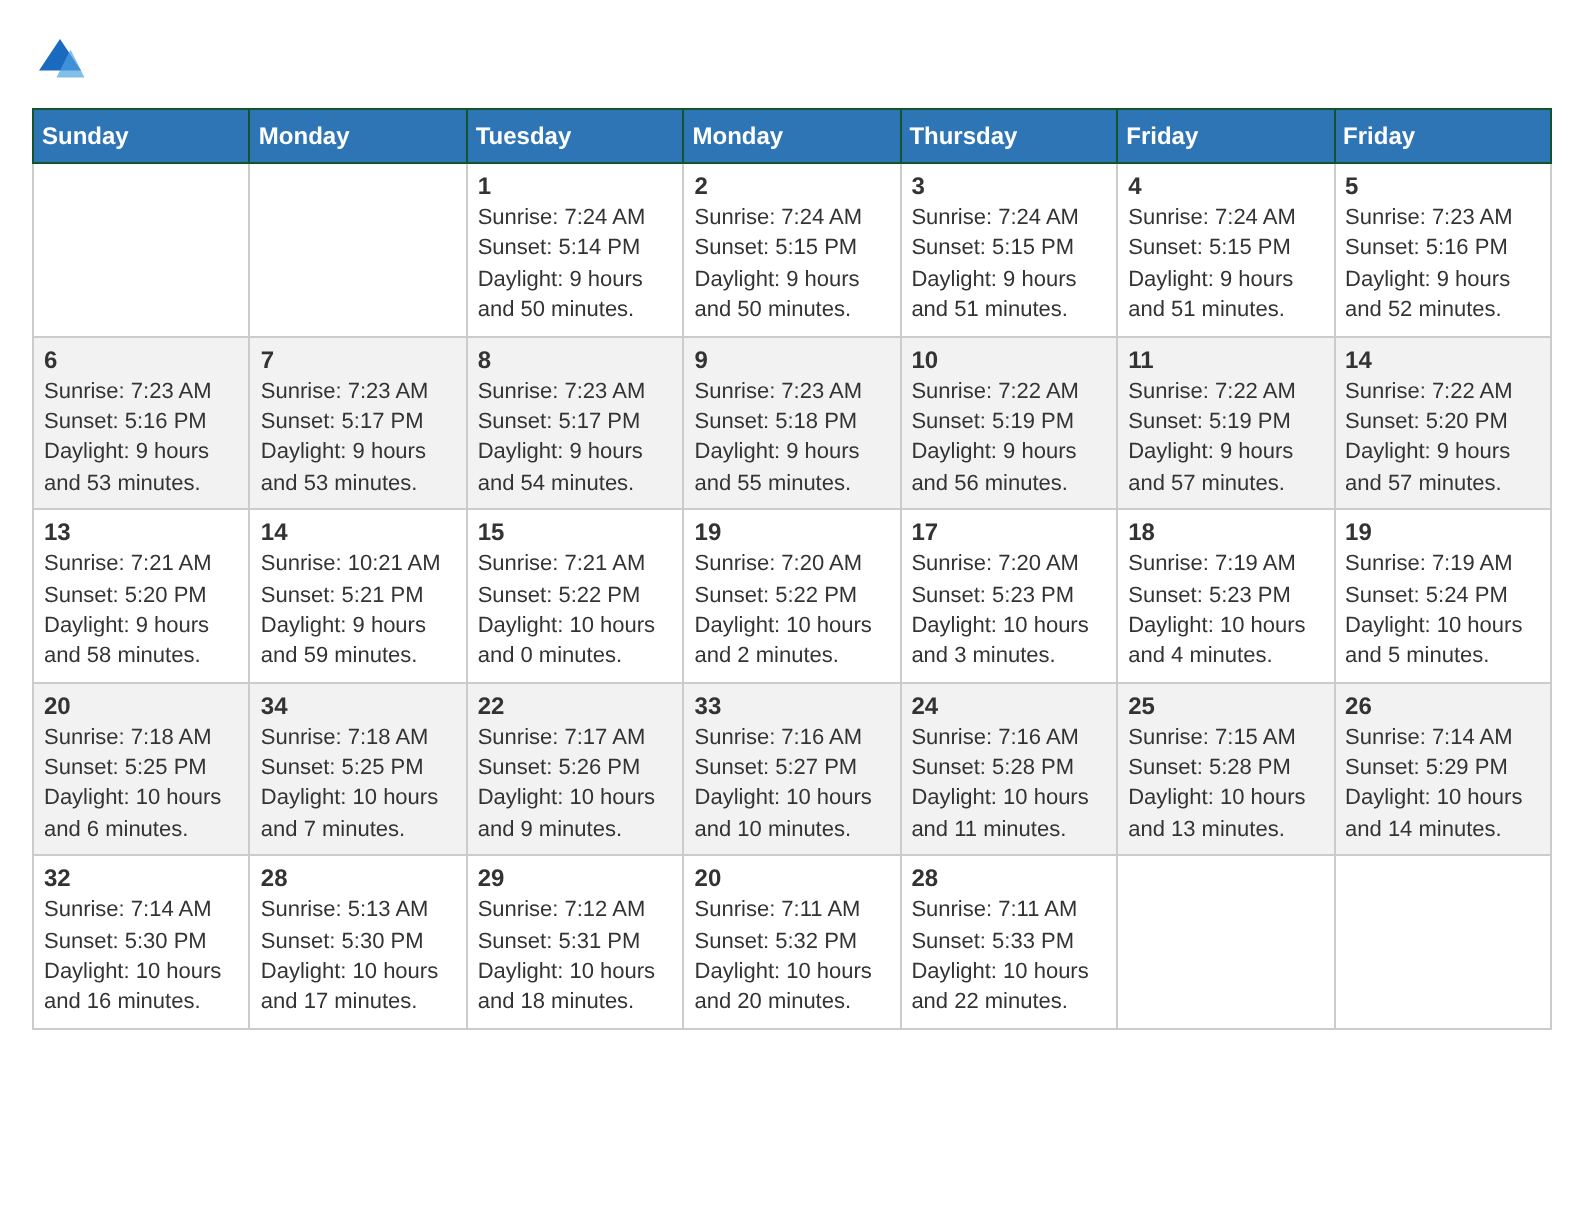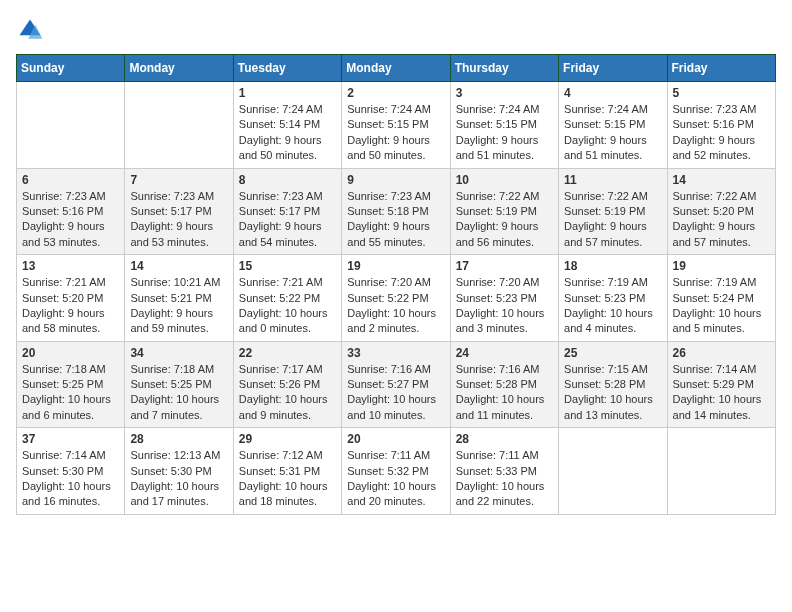--- a/index.html
+++ b/index.html
@@ -278,28 +278,28 @@
         </td>
         <td>
           <span class="day-num">26</span>
           <div class="day-info">Sunrise: 7:14 AM
 Sunset: 5:29 PM
 Daylight: 10 hours and 14 minutes.</div>
         </td>
       </tr>
       <tr>
         <td>
-          <span class="day-num">37</span>
+          <span class="day-num">32</span>
           <div class="day-info">Sunrise: 7:14 AM
 Sunset: 5:30 PM
 Daylight: 10 hours and 16 minutes.</div>
         </td>
         <td>
           <span class="day-num">28</span>
-          <div class="day-info">Sunrise: 12:13 AM
+          <div class="day-info">Sunrise: 5:13 AM
 Sunset: 5:30 PM
 Daylight: 10 hours and 17 minutes.</div>
         </td>
         <td>
           <span class="day-num">29</span>
           <div class="day-info">Sunrise: 7:12 AM
 Sunset: 5:31 PM
 Daylight: 10 hours and 18 minutes.</div>
         </td>
         <td>

